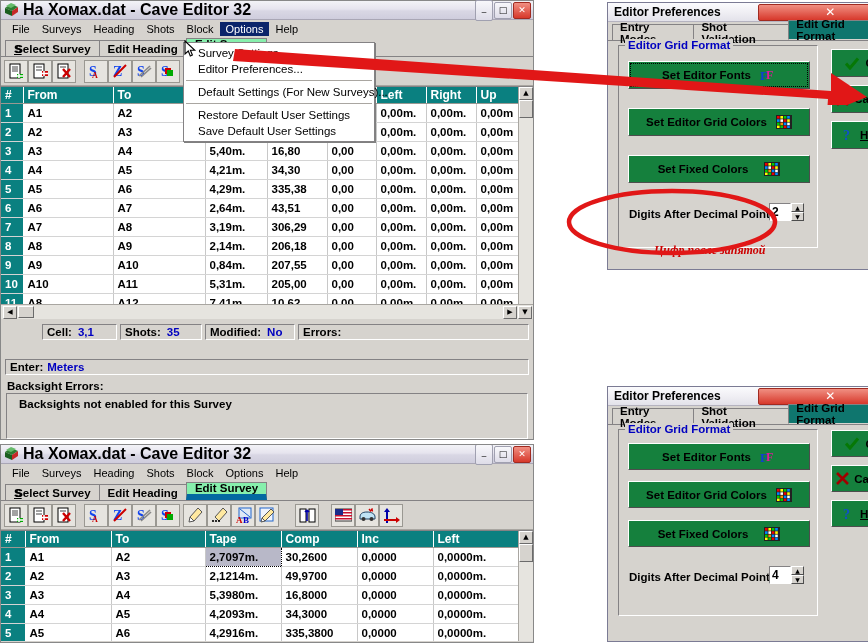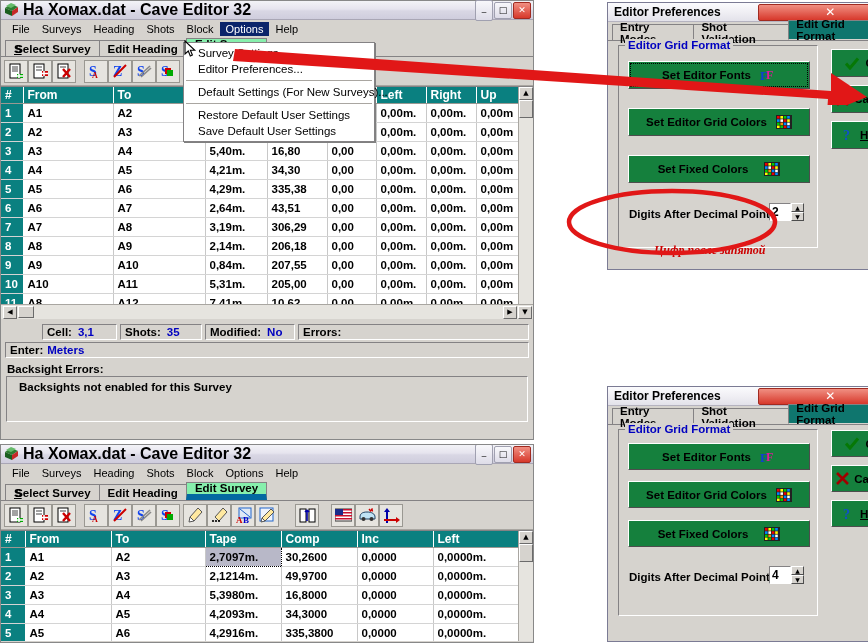--- a/index.html
+++ b/index.html
@@ -419,21 +419,21 @@
     </div>
     <div class="panel" style="width:90px">
       <span>Modified:</span>
       <span class="v">No</span>
     </div>
     <div class="panel" style="flex:1">
       <span>Errors:</span>
     </div>
   </div>
 
-  <div class="statrow" style="margin-top:0;">
+  <div class="statrow" style="margin-top:17px;">
     <div class="panel" style="flex:1">
       <span>Enter:</span>
       <span class="v" style="margin-left:4px">Meters</span>
     </div>
   </div>
 
   <div style="padding:5px 4px 0 6px;font-size:11.5px;font-weight:bold;">Backsight Errors:</div>
   <div class="sunken" style="margin:1px 5px 0 5px;height:46px;padding:4px 0 0 12px;font-size:11.5px;font-weight:bold;">
     <span>Backsights not enabled for this Survey</span>
   </div>

